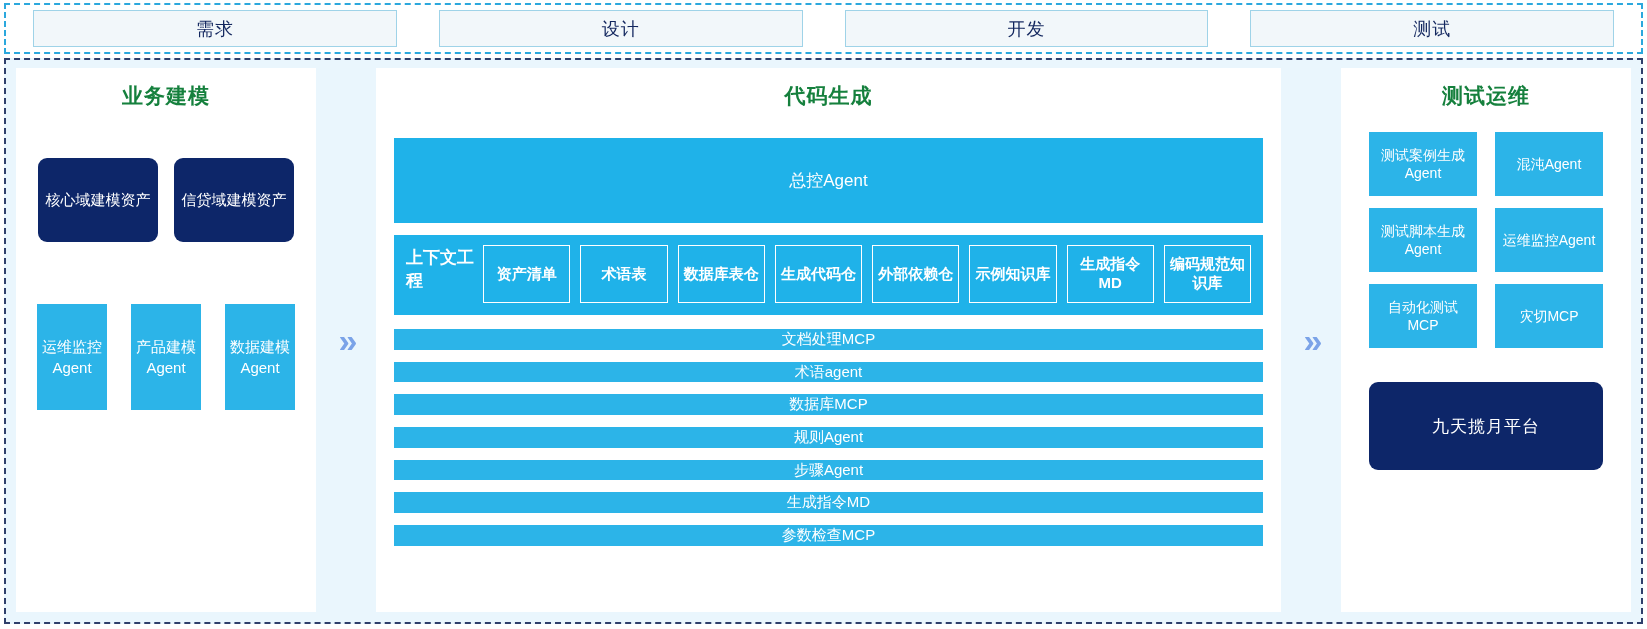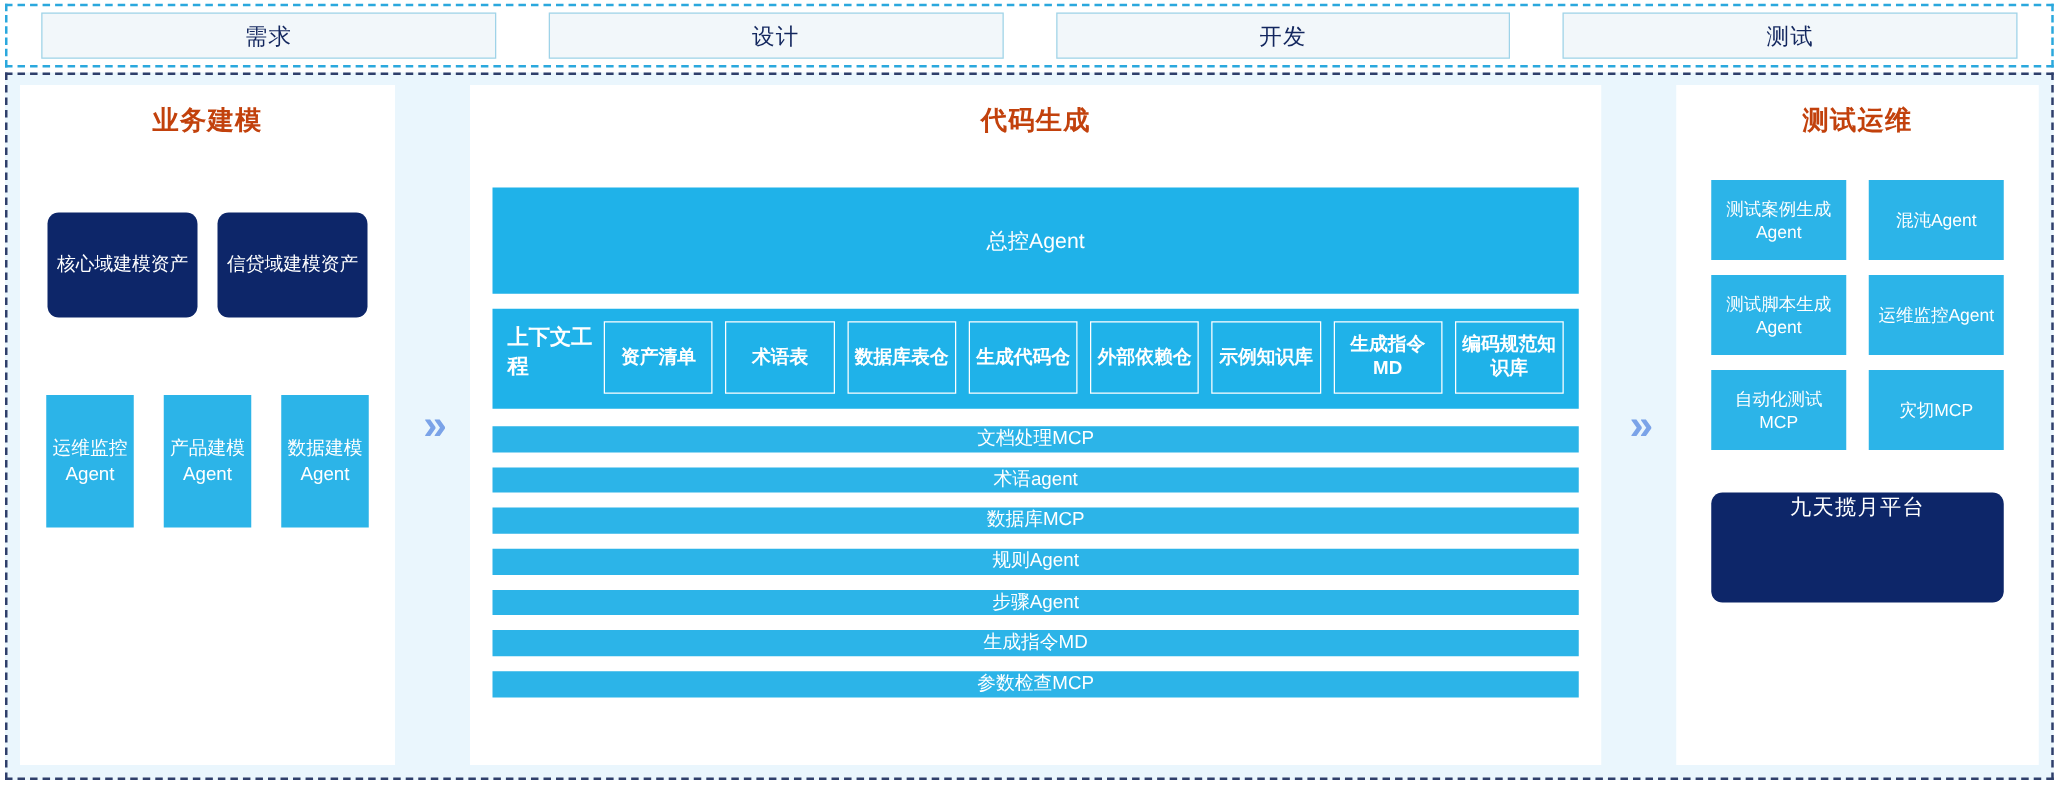--- a/index.html
+++ b/index.html
@@ -64,23 +64,23 @@
   .panel {
     background: #ffffff;
     display: flex;
     flex-direction: column;
     align-items: center;
     padding-top: 14px;
   }
   .panel-title {
     font-size: 21px;
     font-weight: bold;
-    color: #c2410c;
+    color: #15803d;
     letter-spacing: 1px;
-    margin-bottom: 16px;
+    margin-bottom: 4px;
   }
 
   
   .panel-left { width: 300px; flex: 0 0 300px; }
   .asset-row {
     display: flex;
     gap: 16px;
     margin-top: 44px;
   }
   .asset-card {
@@ -223,21 +223,21 @@
   }
   .platform-card {
     margin-top: 34px;
     width: 234px;
     height: 88px;
     background: #0d2669;
     border-radius: 9px;
     color: #ffffff;
     font-size: 17px;
     display: flex;
-    align-items: flex-start;
+    align-items: center;
     justify-content: center;
     letter-spacing: 1px;
   }
 </style>
 </head>
 <body>
 
 <div id="root">
 
   <div class="phase-strip">

